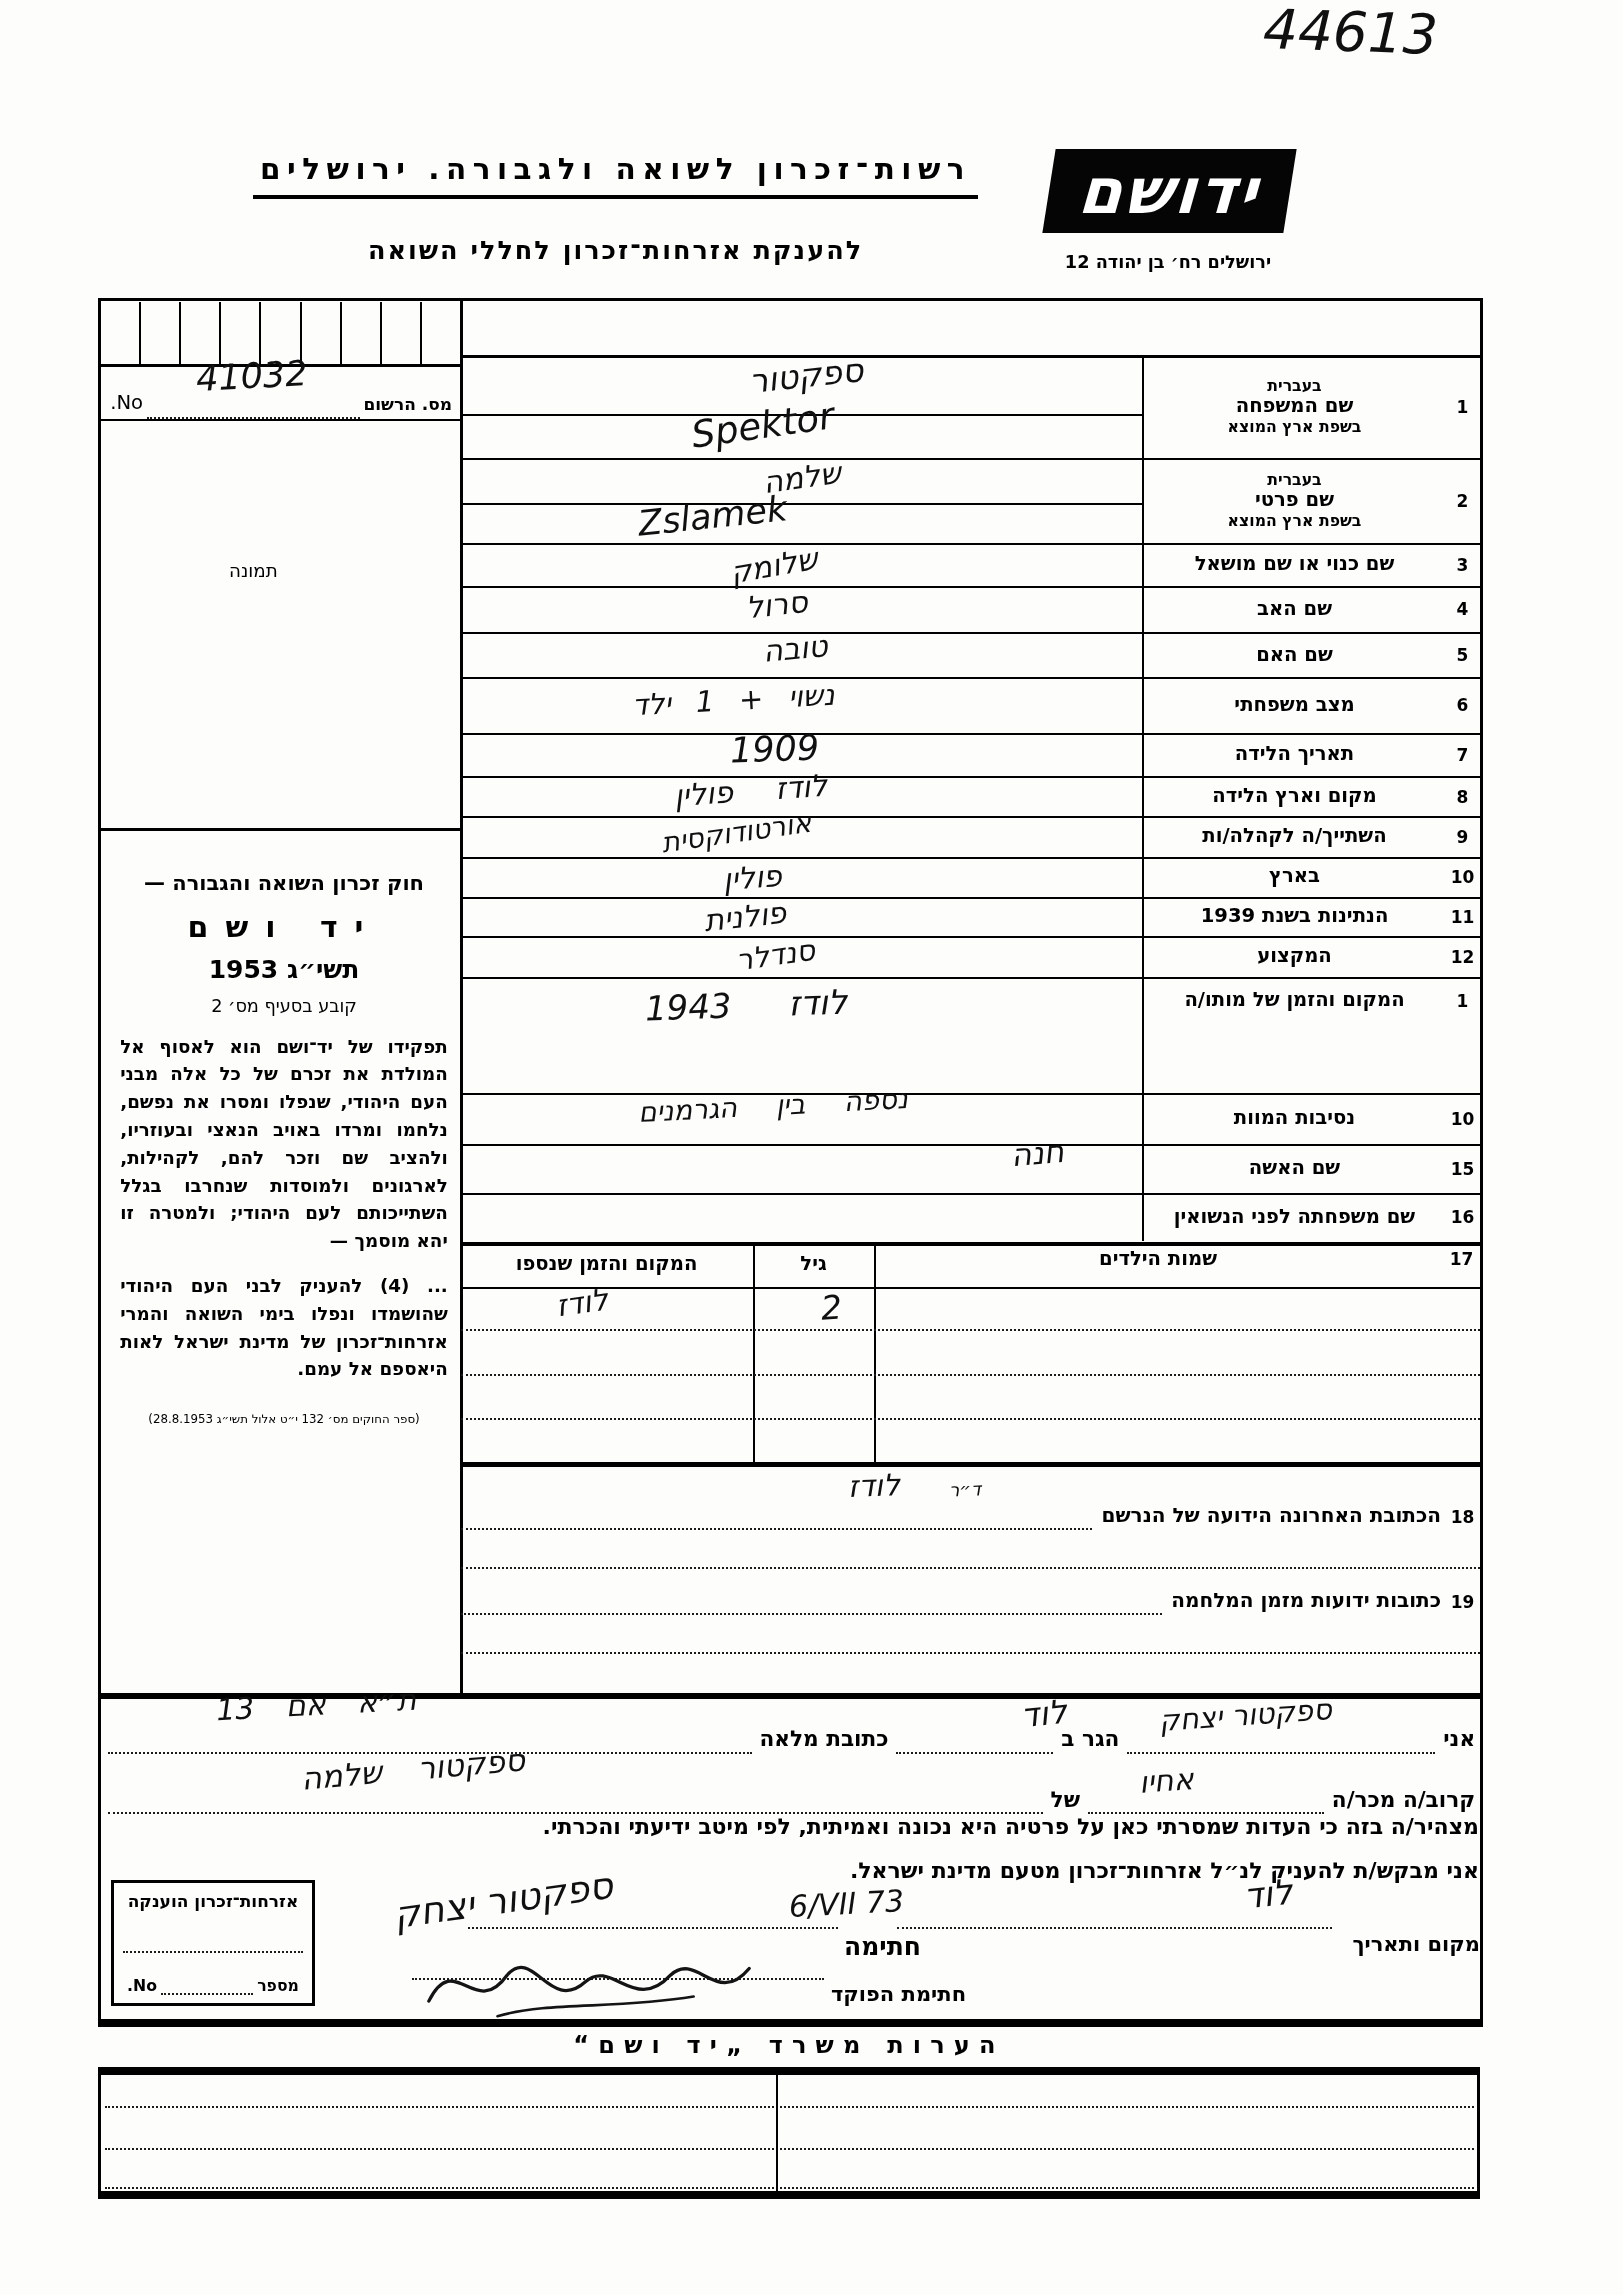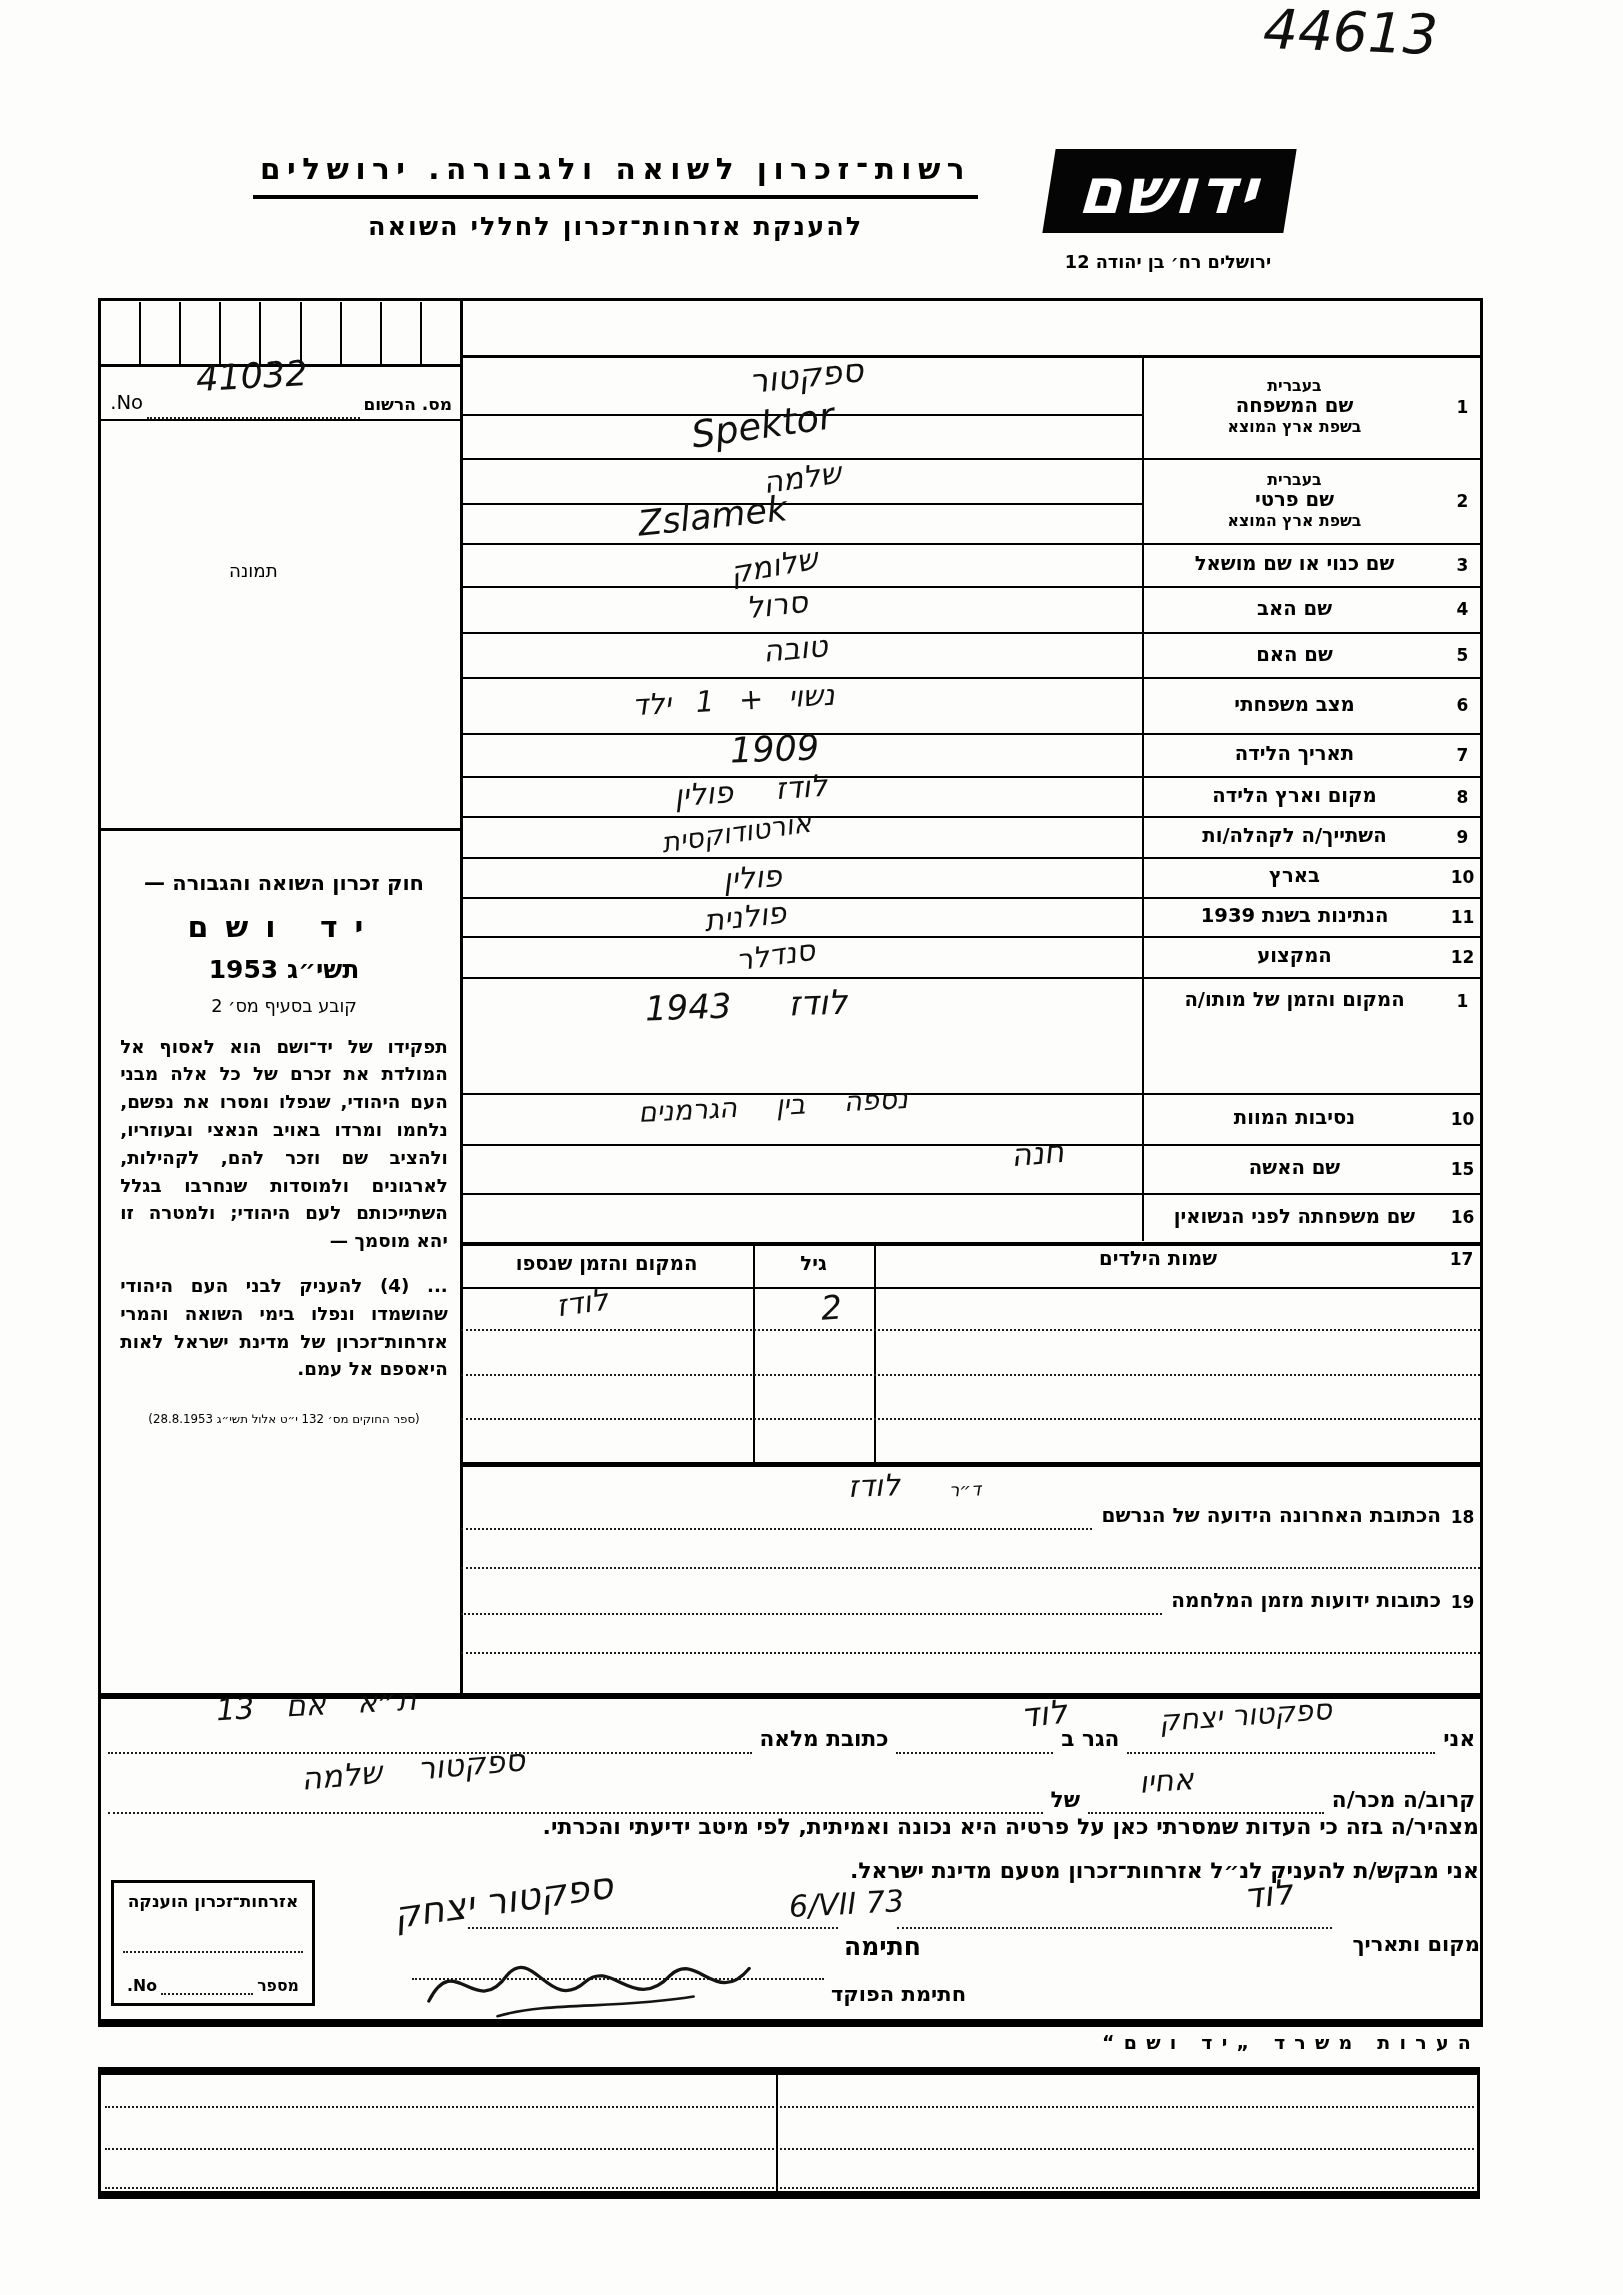--- a/index.html
+++ b/index.html
@@ -45,21 +45,21 @@
   .granted .numrow span{font-weight:bold;font-size:15.7px;padding:0 3.9px;}
   .granted .numrow .dfill{flex:1;}
   .logo{position:absolute;left:1049px;top:149px;width:241px;height:84px;background:#050505;
         transform:skewX(-9deg);display:flex;align-items:center;justify-content:center;}
   .logo span{color:#fff;font-weight:bold;font-style:italic;font-size:63px;letter-spacing:2.6px;
              transform:skewX(4deg);line-height:1;}
   .hdr{position:absolute;left:223px;top:152px;width:785px;text-align:center;direction:rtl;}
   .hdr .l1{display:inline-block;font-weight:bold;font-size:29.5px;letter-spacing:6.5px;
            border-bottom:4.6px solid #000;padding:0 6.5px 9.2px 6.5px;white-space:nowrap;}
   .hdr .l2{font-weight:bold;font-size:52px;letter-spacing:25px;margin-top:17px;}
-  .hdr .l3{font-weight:bold;font-size:25.5px;letter-spacing:2px;margin-top:12px;white-space:nowrap;}
+  .hdr .l3{font-weight:bold;font-size:25.5px;letter-spacing:2px;margin-top:36px;white-space:nowrap;}
   .sidebar{position:absolute;left:115px;top:871px;width:338px;direction:rtl;text-align:center;}
   .sidebar .p{font-size:18.3px;font-weight:bold;text-align:justify;line-height:1.52;margin:17px 5.2px 0 5.2px;}
   .statement{position:absolute;right:144px;font-weight:bold;font-size:22px;direction:rtl;white-space:nowrap;}
 </style>
 </head>
 <body>
 
 <div class="page">
 
   <div class="hw" style="left:1263px;top:5.2px;font-size:55px;--r:2deg">44613</div>
@@ -303,21 +303,21 @@
     <div class="dfill"></div>
     <div class="numrow">
       <span>מספר</span>
       <span class="dfill"></span>
       <span>No.</span>
     </div>
   </div>
 
   <div class="ln" style="left:98px;top:2019px;width:1385px;height:7.9px"></div>
 
-  <div class="abs b rtl" style="left:98px;top:2031px;width:1382px;font-size:19px;letter-spacing:9.2px">הערות משרד „יד ושם“</div>
+  <div class="abs b rtl" style="left:98px;top:2031px;width:1382px;text-align:center;font-size:24px;letter-spacing:9.2px">הערות משרד „יד ושם“</div>
   <div class="notesbox"></div>
   <div class="dot" style="left:105px;top:2106px;width:1369px"></div>
   <div class="dot" style="left:105px;top:2148px;width:1369px"></div>
   <div class="dot" style="left:105px;top:2187px;width:1369px"></div>
   <div class="ln" style="left:776px;top:2072px;width:2px;height:123px"></div>
 
 </div>
 
 
 </body></html>

